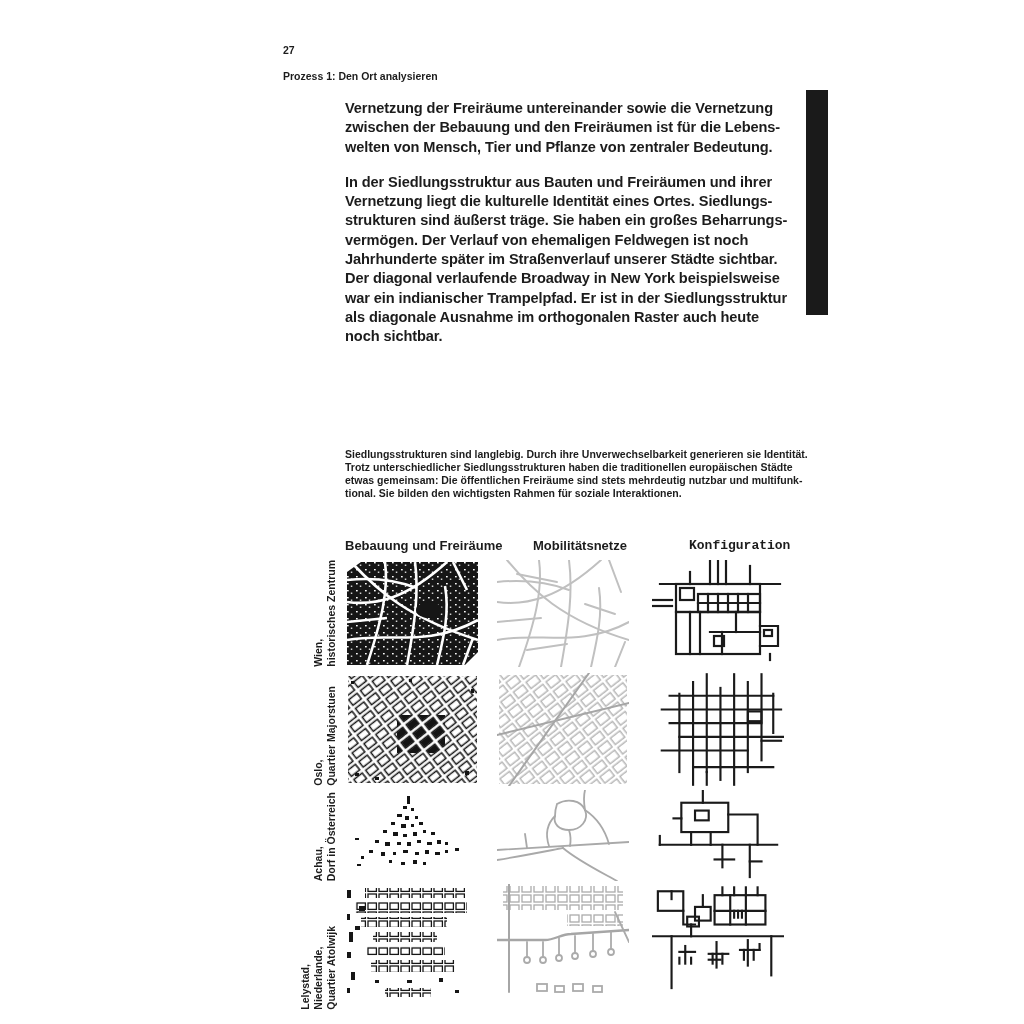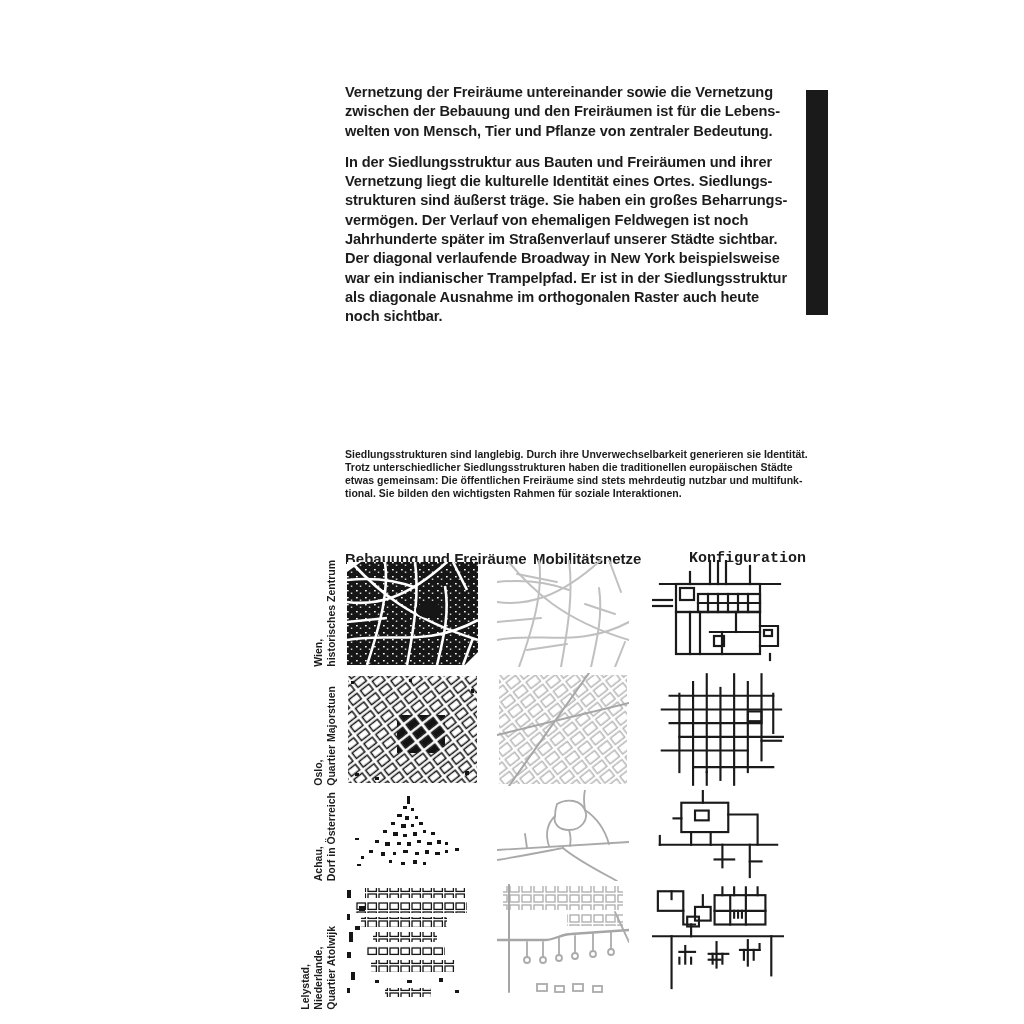--- a/index.html
+++ b/index.html
@@ -1,38 +1,42 @@
 <!DOCTYPE html>
 <html><head>
 <meta charset="utf-8">
 <style>
   html,body{margin:0;padding:0;background:#e8e8e8;}
   .page{position:relative;width:1024px;height:1024px;background:#ffffff;overflow:hidden;
         font-family:"Liberation Sans",sans-serif;color:#1c1c1c;}
   .pagehead{position:absolute;left:283px;top:31px;font-size:10.5px;line-height:13px;font-weight:700;white-space:pre-line;}
   .bodytext{position:absolute;left:345px;top:83px;width:480px;}
-  .bodytext p{margin:0 0 12px 0;font-size:14.6px;line-height:19.3px;font-weight:700;letter-spacing:-0.1px;white-space:pre-line;}
+  .bodytext p{margin:16px 0 12px 0;font-size:14.6px;line-height:19.3px;font-weight:700;letter-spacing:-0.1px;white-space:pre-line;}
   .chapter-bar{position:absolute;left:806px;top:90px;width:22px;height:225px;background:#1a1a1a;}
   .caption{position:absolute;left:345px;top:448px;width:500px;font-size:10.5px;line-height:13px;font-weight:700;white-space:pre-line;}
-  .fig-header{position:absolute;top:550px;font-size:15px;font-weight:700;}
+  .fig-header{position:absolute;top:538px;font-size:13px;font-weight:700;}
   .fh1{left:345px;} .fh2{left:533px;} .fh3{left:689px;font-family:Liberation Mono, monospace;}
   .row-label{position:absolute;left:292px;width:46px;display:flex;justify-content:flex-end;align-items:flex-end;}
   .row-label span{writing-mode:vertical-rl;transform:rotate(180deg);white-space:pre-line;
                   font-size:10.5px;line-height:13px;font-weight:700;}
   .rl1{top:560px;height:107px;} .rl2{top:673px;height:113px;} .rl3{top:790px;height:91px;} .rl4{top:884px;height:126px;}
   .cell{position:absolute;}
   .cell svg{display:block;width:100%;height:100%;}
   .cfg path,.cfg rect,.cfg polyline{fill:none;stroke:#1a1a1a;stroke-width:2.2;stroke-linecap:square;}
   .net path{fill:none;stroke-linecap:round;}
 </style>
 </head>
 <body>
 
 <div class="page">
 
+  <div class="pagehead">
+    <div>27</div>
+    <div>Prozess 1: Den Ort analysieren</div>
+  </div>
 
   <div class="bodytext">
     <p>Vernetzung der Freiräume untereinander sowie die Vernetzung
 zwischen der Bebauung und den Freiräumen ist für die Lebens-
 welten von Mensch, Tier und Pflanze von zentraler Bedeutung.</p>
     <p>In der Siedlungsstruktur aus Bauten und Freiräumen und ihrer
 Vernetzung liegt die kulturelle Identität eines Ortes. Siedlungs-
 strukturen sind äußerst träge. Sie haben ein großes Beharrungs-
 vermögen. Der Verlauf von ehemaligen Feldwegen ist noch
 Jahrhunderte später im Straßenverlauf unserer Städte sichtbar.

